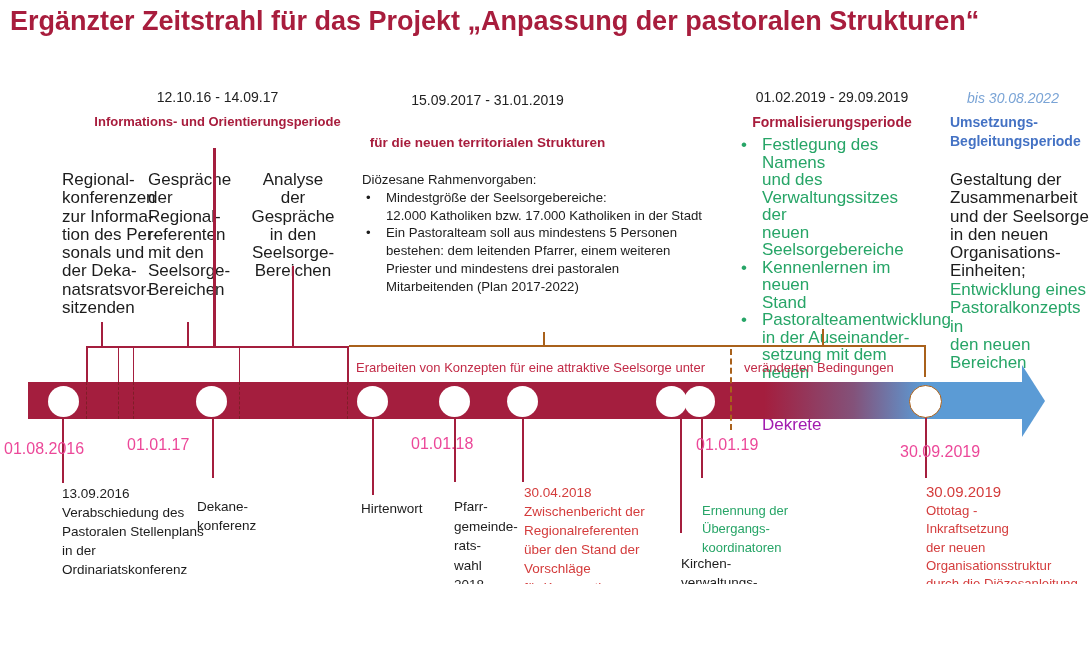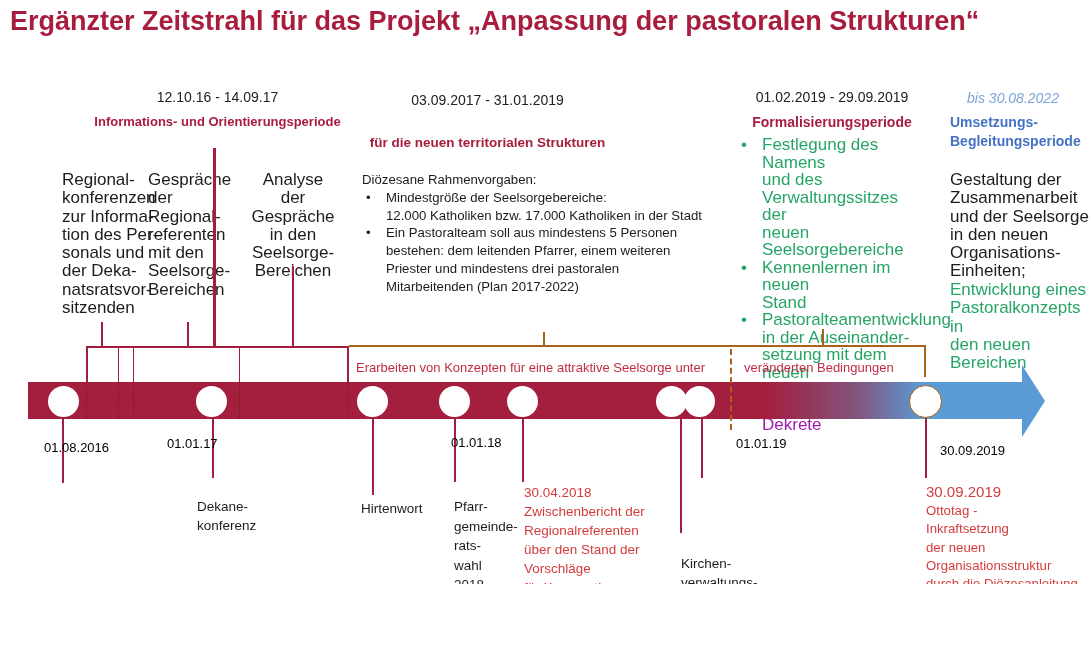--- a/index.html
+++ b/index.html
@@ -24,40 +24,40 @@
   .banddash{position:absolute;width:0;border-left:1px dashed rgba(90,30,15,.5);z-index:2;}
   .odash{position:absolute;width:0;border-left:2px dashed #A9611B;z-index:3;}
   .band{position:absolute;left:28px;top:382px;width:995px;height:37px;z-index:1;
         background:linear-gradient(90deg,#A41E3E 0%,#A41E3E 74%,#83527A 83%,#5B9BD5 90%,#5B9BD5 100%);}
   .arrowhead{position:absolute;left:1022px;top:365px;width:0;height:0;z-index:1;
         border-top:36px solid transparent;border-bottom:36px solid transparent;border-left:23px solid #5B9BD5;}
   .dot{position:absolute;width:31px;height:31px;border-radius:50%;background:#fff;top:386px;z-index:4;}
   .dot-end{position:absolute;width:31px;height:31px;border-radius:50%;background:#fff;top:385px;left:909px;
         border:1.5px solid #A9611B;z-index:4;}
   .bannertxt{font-size:13px;color:#C22B47;z-index:5;}
-  .axis{font-size:13px;color:#000000;z-index:5;margin-left:40px;}
+  .axis{font-size:16px;color:#ec4899;z-index:5;}
   .mtext{font-size:13.5px;line-height:19px;}
   .bullet{position:relative;padding-left:24px;}
   .bullet::before{content:"\2022";position:absolute;left:4px;}
   .fo-item{position:relative;padding-left:23px;font-size:17px;line-height:17.5px;}
   .fo-item::before{content:"\2022";position:absolute;left:2px;}
   .rv{font-size:13.2px;line-height:17.8px;}
   .stand{font-size:15px;color:#701a75;text-align:center;}
 </style>
 </head>
 <body>
 
 <div class="canvas">
 
   <div class="abs title">Ergänzter Zeitstrahl für das Projekt „Anpassung der pastoralen Strukturen“</div>
 
   <div class="abs pdates c" style="left:85px;top:89px;width:265px;">12.10.16 - 14.09.17</div>
   <div class="abs pname c nowrap" style="left:85px;top:114px;width:265px;">Informations- und Orientierungsperiode</div>
 
-  <div class="abs pdates c" style="left:355px;top:92px;width:265px;">03.09.2017 - 31.01.2019</div>
+  <div class="abs pdates c" style="left:355px;top:92px;width:265px;">15.09.2017 - 31.01.2019</div>
   <div class="abs pname c nowrap" style="left:355px;top:135px;width:265px;font-size:13.5px;">für die neuen territorialen Strukturen</div>
 
   <div class="abs pdates c" style="left:742px;top:89px;width:180px;">01.02.2019 - 29.09.2019</div>
   <div class="abs pname c nowrap" style="left:742px;top:114px;width:180px;font-size:14px;">Formalisierungsperiode</div>
 
   <div class="abs lblu c" style="left:948px;top:90px;width:130px;font-size:14px;font-style:italic;">bis 30.08.2022</div>
   <div class="abs blu b pre" style="left:950px;top:113px;font-size:14px;line-height:19px;">Umsetzungs-
 Begleitungsperiode</div>
 
   <div class="abs block pre" style="left:62px;top:171px;">Regional-
@@ -161,20 +161,27 @@
   <div class="line" style="left:680px;top:419px;width:1.5px;height:114px;"></div>
   <div class="line" style="left:701px;top:419px;width:1.5px;height:59px;"></div>
   <div class="line" style="left:925px;top:417px;width:1.5px;height:61px;"></div>
 
   <div class="abs axis" style="left:4px;top:440px;">01.08.2016</div>
   <div class="abs axis" style="left:127px;top:436px;">01.01.17</div>
   <div class="abs axis" style="left:411px;top:435px;">01.01.18</div>
   <div class="abs axis" style="left:696px;top:436px;">01.01.19</div>
   <div class="abs axis" style="left:900px;top:443px;">30.09.2019</div>
 
+  <div class="abs mtext" style="left:62px;top:484px;">
+    <div>13.09.2016</div>
+    <div class="pre">Verabschiedung des
+Pastoralen Stellenplans
+in der
+Ordinariatskonferenz</div>
+  </div>
 
   <div class="abs mtext pre" style="left:197px;top:497px;">Dekane-
 konferenz</div>
 
   <div class="abs mtext pre" style="left:361px;top:499px;">Hirtenwort</div>
 
   <div class="abs mtext pre" style="left:454px;top:497px;line-height:19.5px;">Pfarr-
 gemeinde-
 rats-
 wahl
@@ -182,20 +189,23 @@
 
   <div class="abs mtext red" style="left:524px;top:483px;">
     <div>30.04.2018</div>
     <div class="pre">Zwischenbericht der
 Regionalreferenten
 über den Stand der
 Vorschläge
 für Kooperationen</div>
   </div>
 
+  <div class="abs mtext grn pre" style="left:702px;top:502px;line-height:18.3px;font-size:13px;">Ernennung der
+Übergangs-
+koordinatoren</div>
 
   <div class="abs mtext pre" style="left:681px;top:555px;line-height:18.7px;">Kirchen-
 verwaltungs-
 wahl 2018</div>
 
   <div class="abs red" style="left:926px;top:482px;">
     <div style="font-size:15px;line-height:20px;">30.09.2019</div>
     <div class="pre" style="font-size:13.2px;line-height:18.3px;">Ottotag -
 Inkraftsetzung
 der neuen

